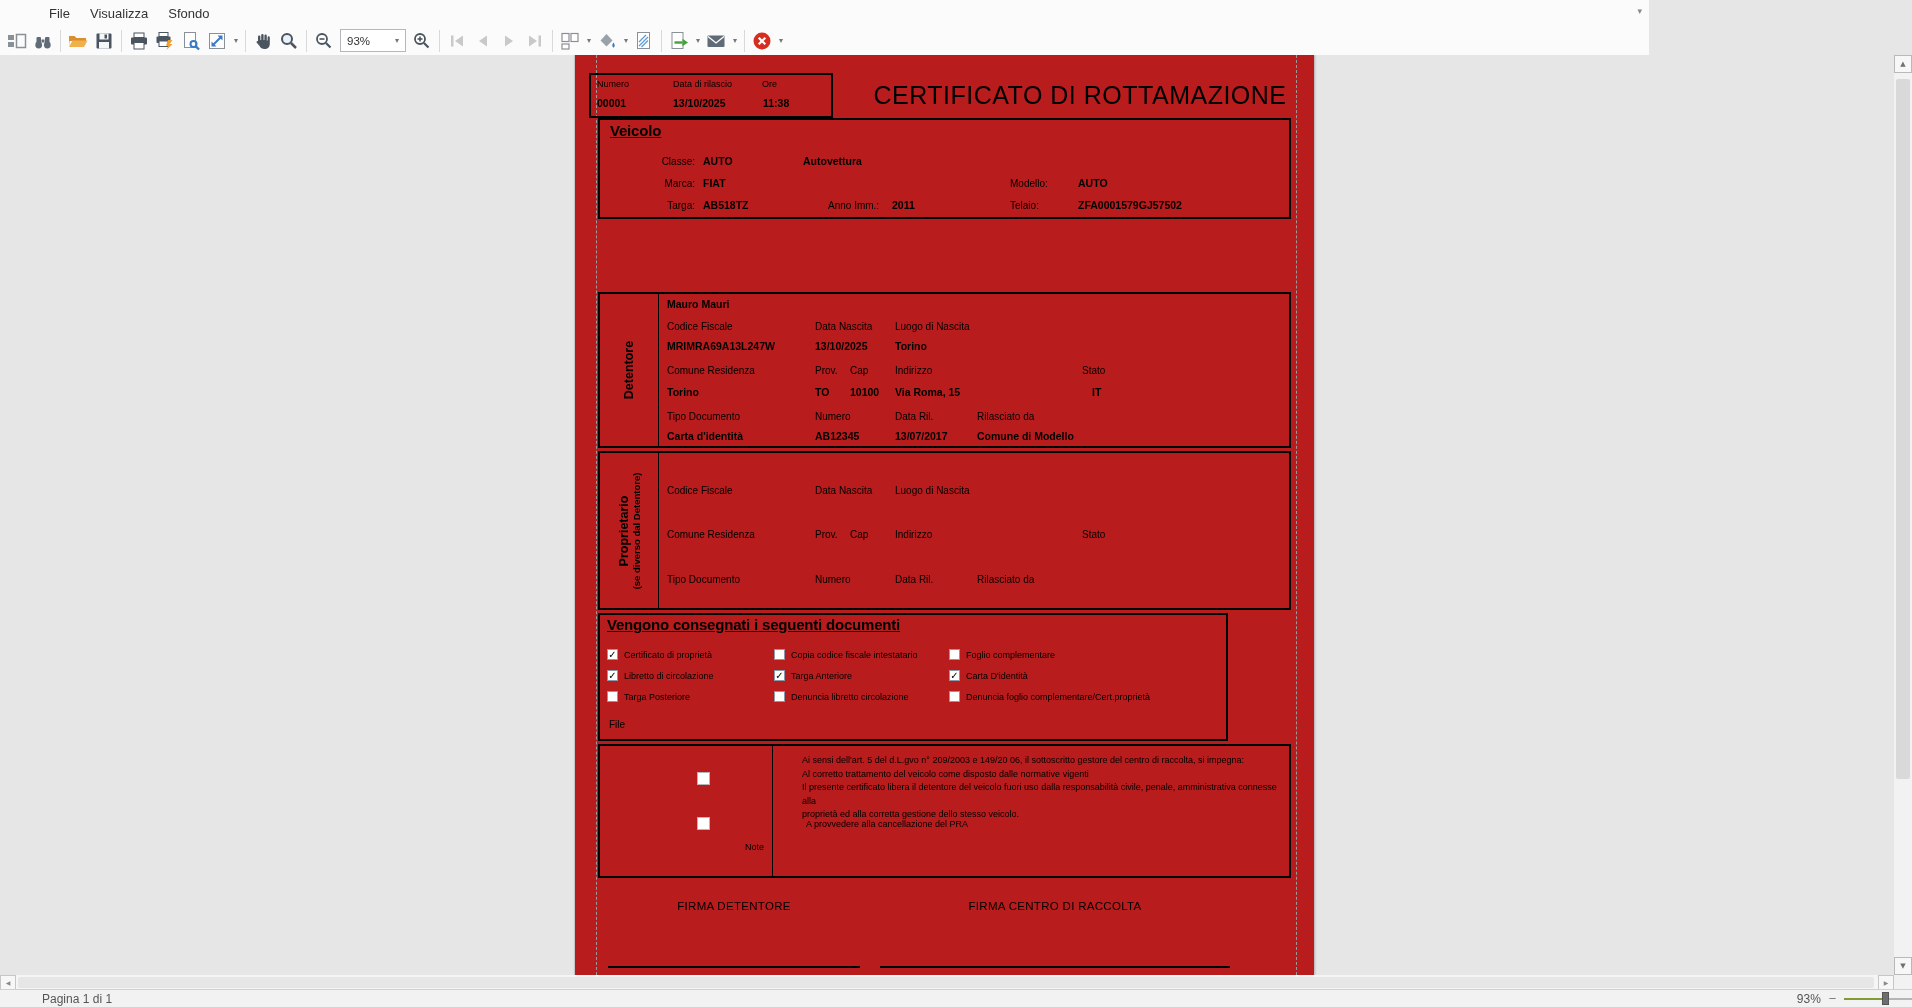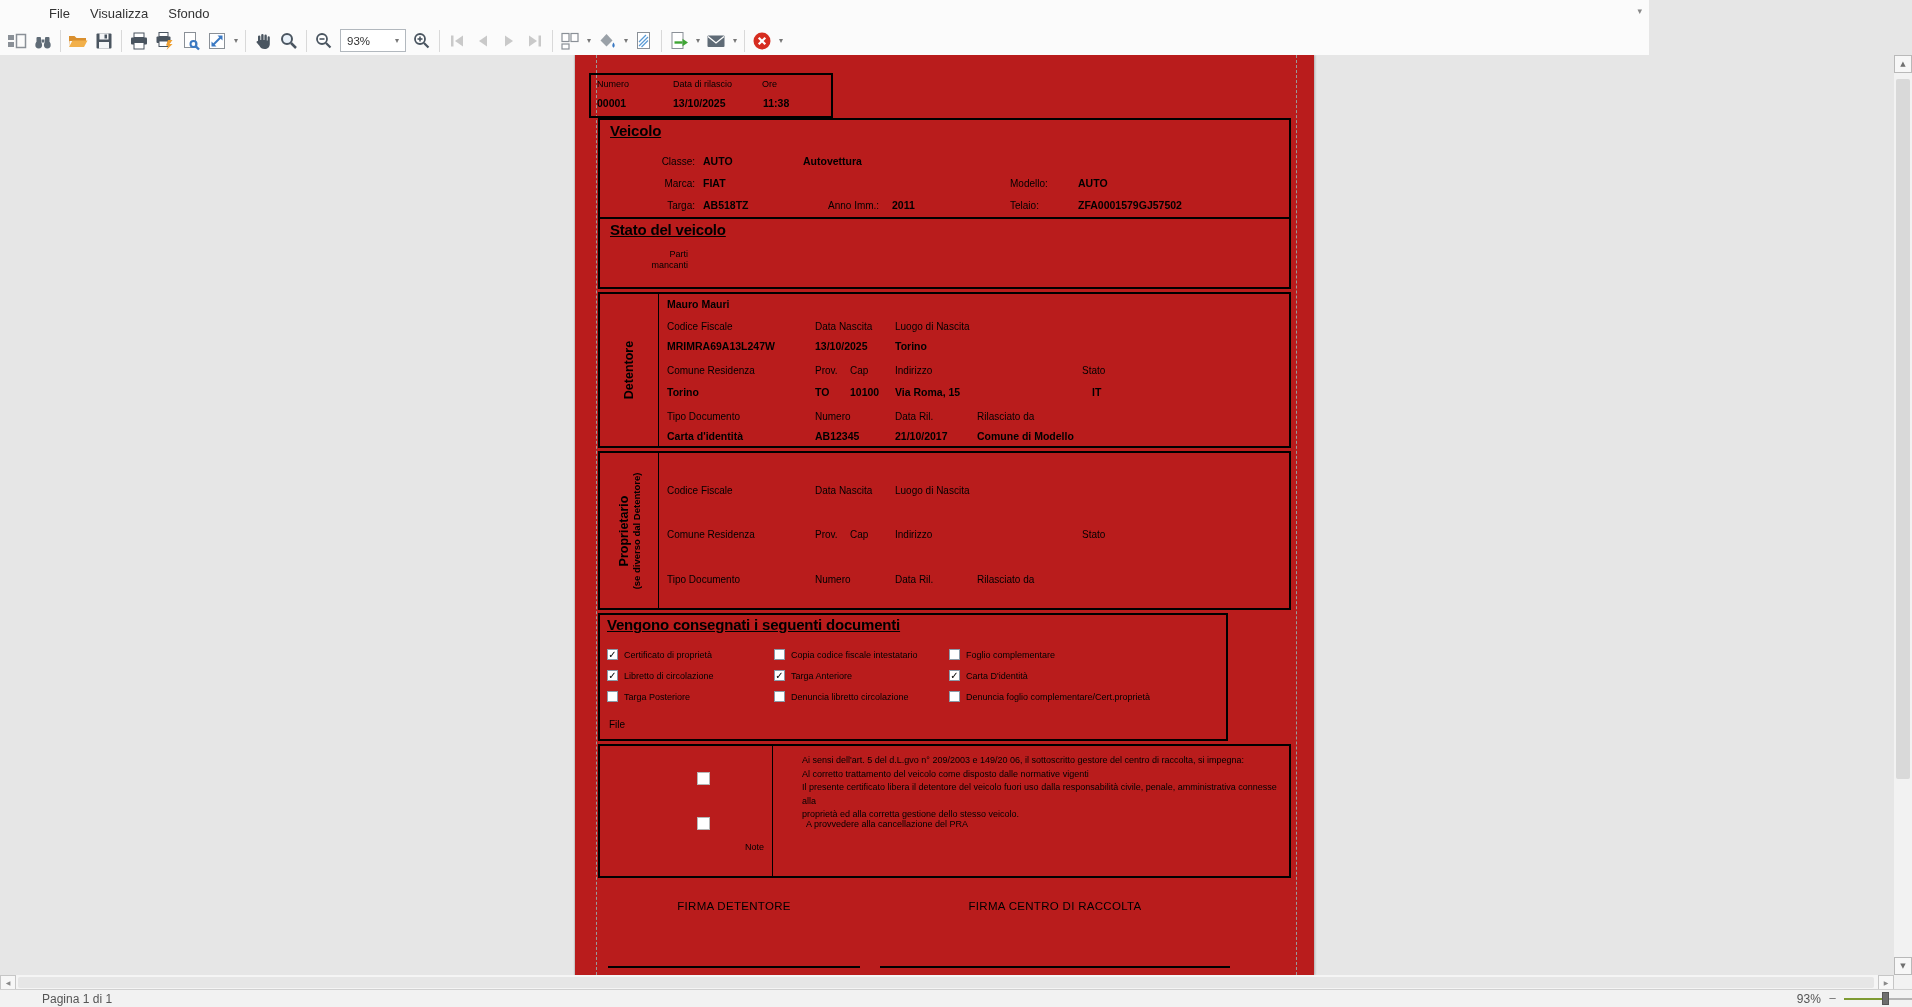--- a/index.html
+++ b/index.html
@@ -268,45 +268,39 @@
     <div class="mdash r"></div>
 
     <div class="box hdr-box">
       <span class="abs lab9" style="left:6px;top:4px;">Numero</span>
       <span class="abs lab9" style="left:82px;top:4px;">Data di rilascio</span>
       <span class="abs lab9" style="left:171px;top:4px;">Ore</span>
       <span class="abs val" style="left:6px;top:22px;">00001</span>
       <span class="abs val" style="left:82px;top:22px;">13/10/2025</span>
       <span class="abs val" style="left:172px;top:22px;">11:38</span>
     </div>
+    <div class="abs doc-title">CERTIFICATO DI ROTTAMAZIONE</div>
 
     <div class="box" style="left:23px;top:63px;width:693px;height:101px;">
       <span class="abs bhead" style="left:10px;top:2px;">Veicolo</span>
       <span class="abs lab ra" style="left:0;top:36px;width:95px;">Classe:</span>
       <span class="abs val" style="left:103px;top:35px;">AUTO</span>
       <span class="abs val" style="left:203px;top:35px;">Autovettura</span>
       <span class="abs lab ra" style="left:0;top:58px;width:95px;">Marca:</span>
       <span class="abs val" style="left:103px;top:57px;">FIAT</span>
       <span class="abs lab" style="left:410px;top:58px;">Modello:</span>
       <span class="abs val" style="left:478px;top:57px;">AUTO</span>
       <span class="abs lab ra" style="left:0;top:80px;width:95px;">Targa:</span>
       <span class="abs val" style="left:103px;top:79px;">AB518TZ</span>
       <span class="abs lab" style="left:228px;top:80px;">Anno Imm.:</span>
       <span class="abs val" style="left:292px;top:79px;">2011</span>
       <span class="abs lab" style="left:410px;top:80px;">Telaio:</span>
       <span class="abs val" style="left:478px;top:79px;">ZFA0001579GJ57502</span>
     </div>
 
-    <div class="box" style="left:23px;top:162px;width:693px;height:72px;">
-      <span class="abs bhead" style="left:10px;top:2px;">Stato del veicolo</span>
-      <div class="abs lab9 ra" style="left:0;top:30px;width:88px;line-height:11px;">
-        <span>Parti</span><br>
-        <span>mancanti</span>
-      </div>
-    </div>
 
     <div class="box" style="left:23px;top:237px;width:693px;height:156px;">
       <div class="vlabel-col">
         <span class="vlabel">
             <span class="l1">Detentore</span>
           </span>
       </div>
       <span class="abs val" style="left:67px;top:4px;">Mauro Mauri</span>
       <span class="abs lab" style="left:67px;top:27px;">Codice Fiscale</span>
       <span class="abs lab" style="left:215px;top:27px;">Data Nascita</span>
@@ -323,21 +317,21 @@
       <span class="abs val" style="left:215px;top:92px;">TO</span>
       <span class="abs val" style="left:250px;top:92px;">10100</span>
       <span class="abs val" style="left:295px;top:92px;">Via Roma, 15</span>
       <span class="abs val" style="left:492px;top:92px;">IT</span>
       <span class="abs lab" style="left:67px;top:117px;">Tipo Documento</span>
       <span class="abs lab" style="left:215px;top:117px;">Numero</span>
       <span class="abs lab" style="left:295px;top:117px;">Data Ril.</span>
       <span class="abs lab" style="left:377px;top:117px;">Rilasciato da</span>
       <span class="abs val" style="left:67px;top:136px;">Carta d'identità</span>
       <span class="abs val" style="left:215px;top:136px;">AB12345</span>
-      <span class="abs val" style="left:295px;top:136px;">21/10/2017</span>
+      <span class="abs val" style="left:295px;top:136px;">13/07/2017</span>
       <span class="abs val" style="left:377px;top:136px;">Comune di Modello</span>
     </div>
 
     <div class="box" style="left:23px;top:396px;width:693px;height:159px;">
       <div class="vlabel-col">
         <span class="vlabel">
           <span class="l1">Proprietario</span>
           <span class="l2">(se diverso dal Detentore)</span>
         </span>
       </div>

